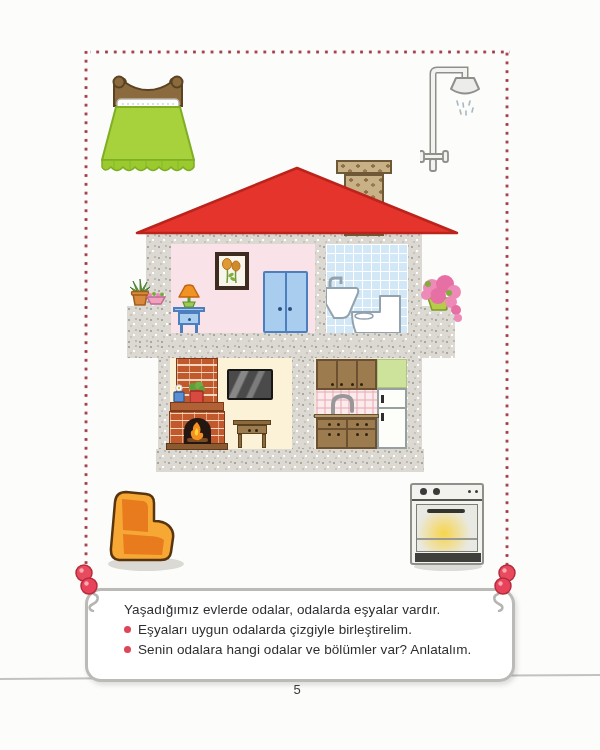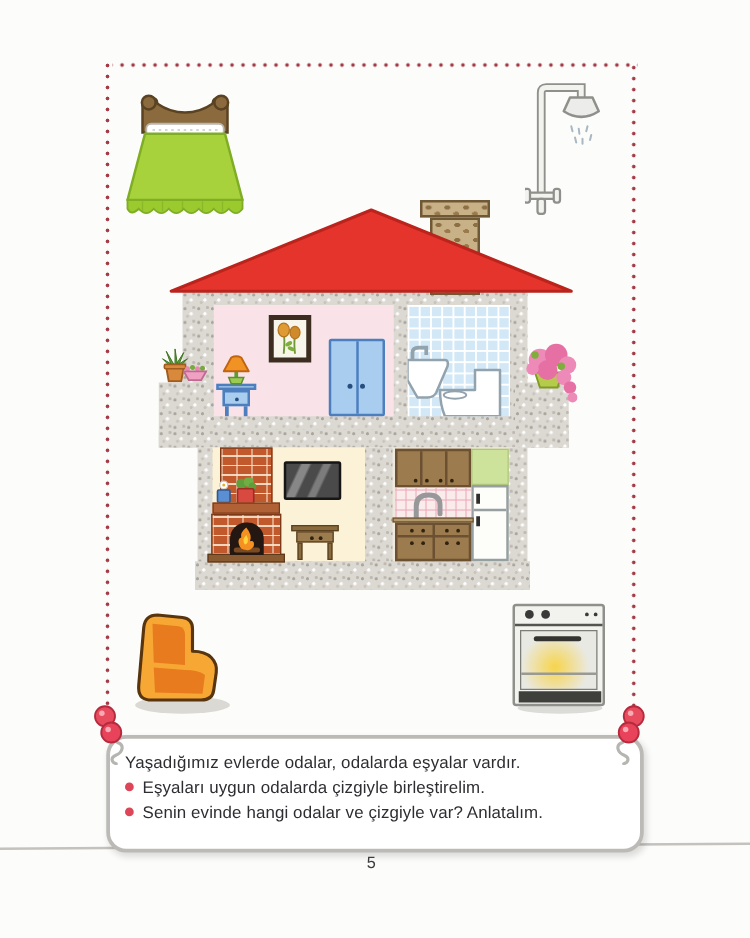--- a/index.html
+++ b/index.html
@@ -49,21 +49,21 @@
   }
   .room{position:absolute;}
   .cab{background:#9c7b4e;border:2px solid #6b5131;box-sizing:border-box;position:absolute;}
   .knob{position:absolute;width:3px;height:3px;border-radius:50%;background:#2f2310;}
   .divline{position:absolute;background:#6b5131;}
   .instr-box{
     position:absolute;left:85px;top:588px;width:424px;height:88px;
     background:#fff;border:3px solid #bcbab7;border-radius:16px;
     box-shadow:2px 3px 5px rgba(0,0,0,.13);box-sizing:content-box;
   }
-  .instr-text{padding:11px 16px 0 12px;font-size:13.5px;color:#2e2e32;letter-spacing:.1px;}
+  .instr-text{padding:11px 16px 0 36px;font-size:13.5px;color:#2e2e32;letter-spacing:.1px;}
   .instr-row{display:flex;align-items:center;margin-top:5px;}
   .bullet-dot{width:7px;height:7px;border-radius:50%;background:#dd4558;margin-right:7px;flex:none;}
   .pagenum{position:absolute;left:0;top:682px;width:594px;text-align:center;
            font-size:13px;color:#3c3c3e;}
   .shadow-ell{position:absolute;border-radius:50%;background:rgba(120,118,112,.28);}
 </style>
 </head>
 <body>
 
 <div class="page">
@@ -268,21 +268,21 @@
 
   <div class="instr-box">
     <div class="instr-text">
       <div>Yaşadığımız evlerde odalar, odalarda eşyalar vardır.</div>
       <div class="instr-row">
         <span class="bullet-dot"></span>
         <span>Eşyaları uygun odalarda çizgiyle birleştirelim.</span>
       </div>
       <div class="instr-row">
         <span class="bullet-dot"></span>
-        <span>Senin evinde hangi odalar ve çizgiyle var? Anlatalım.</span>
+        <span>Senin odalara hangi odalar ve bölümler var? Anlatalım.</span>
       </div>
     </div>
   </div>
 
   <svg class="abs" style="left:72px;top:562px;" width="32" height="50" viewBox="0 0 32 50">
     <path d="M22,32 C28,34 26,40 21,42 C16,44 17,48 21,49" stroke="#b5b5b2" stroke-width="2.5" fill="none" stroke-linecap="round"></path>
     <circle cx="12" cy="11" r="8" fill="#e84b5e" stroke="#b52b3e" stroke-width="1.5"></circle>
     <circle cx="17" cy="24" r="8" fill="#e8435a" stroke="#b52b3e" stroke-width="1.5"></circle>
     <circle cx="9.5" cy="8.5" r="2.2" fill="#f7aab2"></circle>
       <circle cx="14.5" cy="21.5" r="2.2" fill="#f7aab2"></circle>

